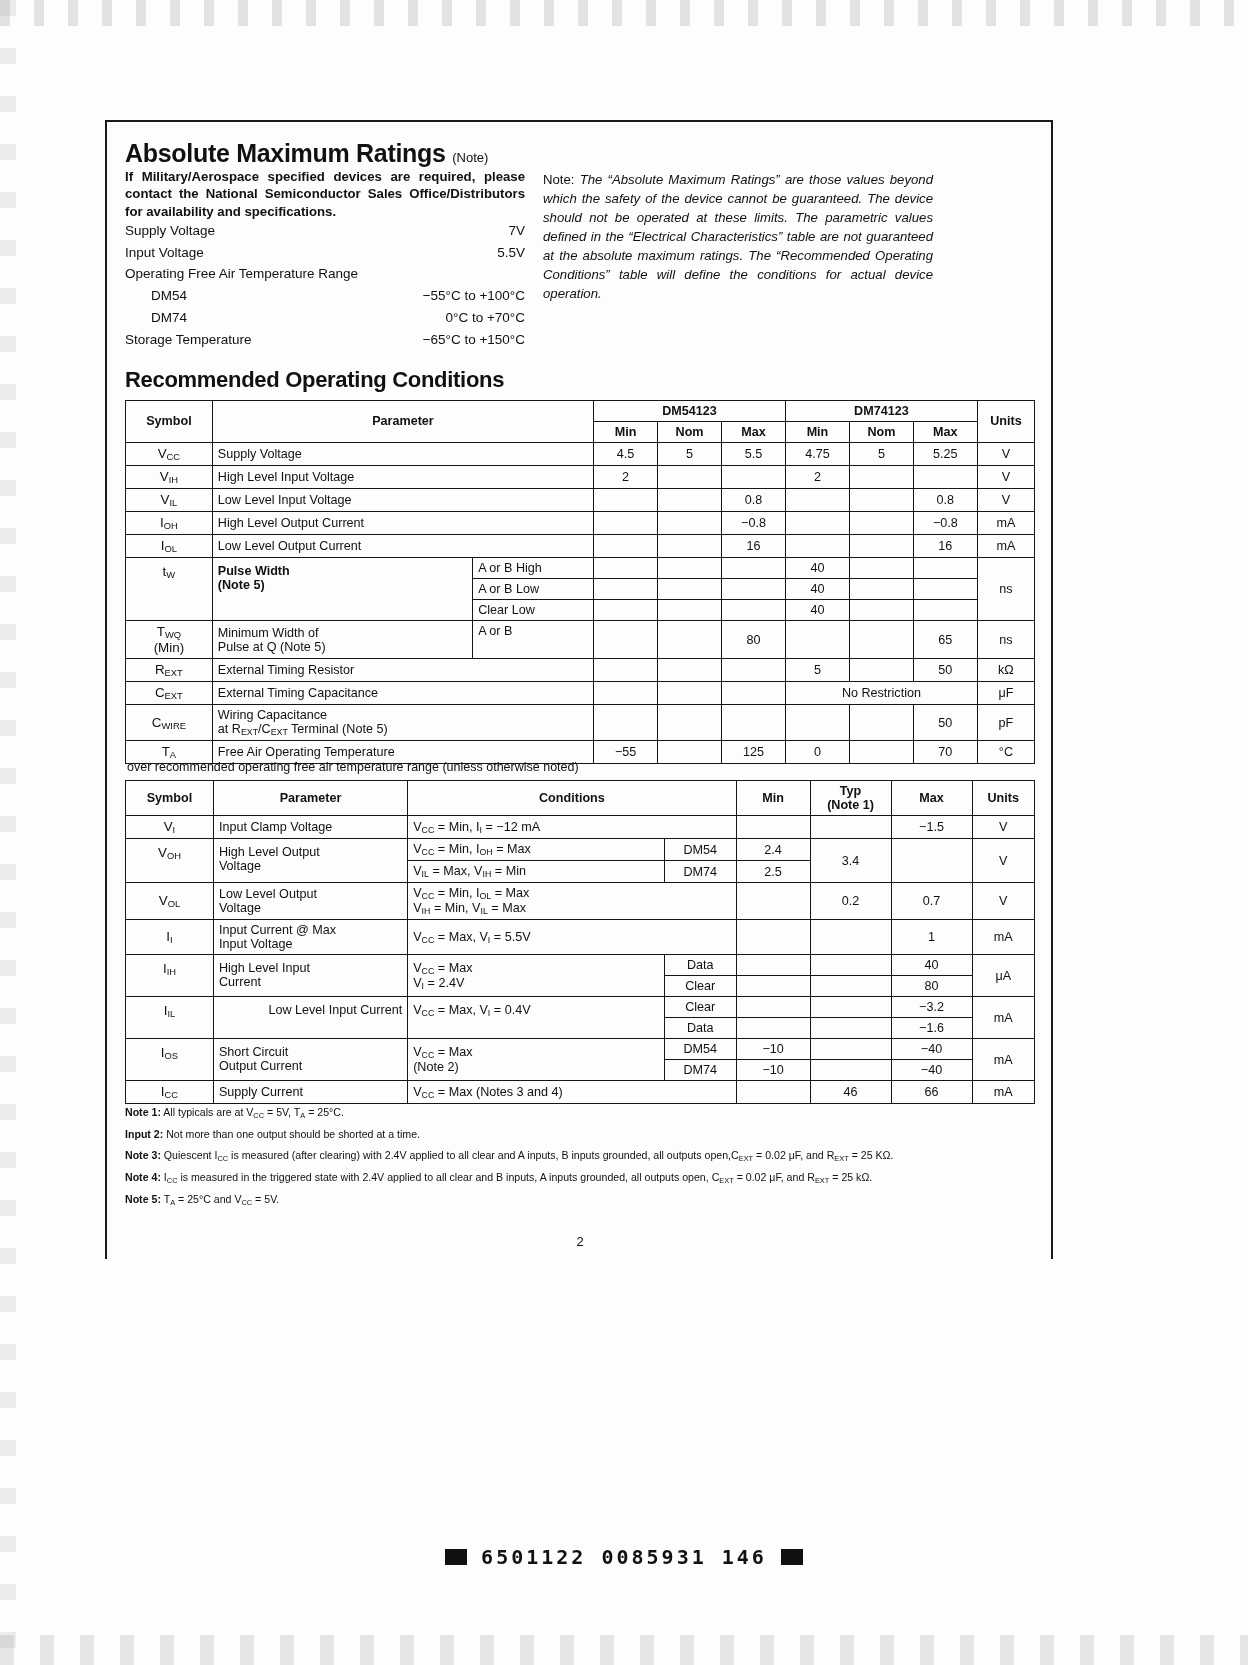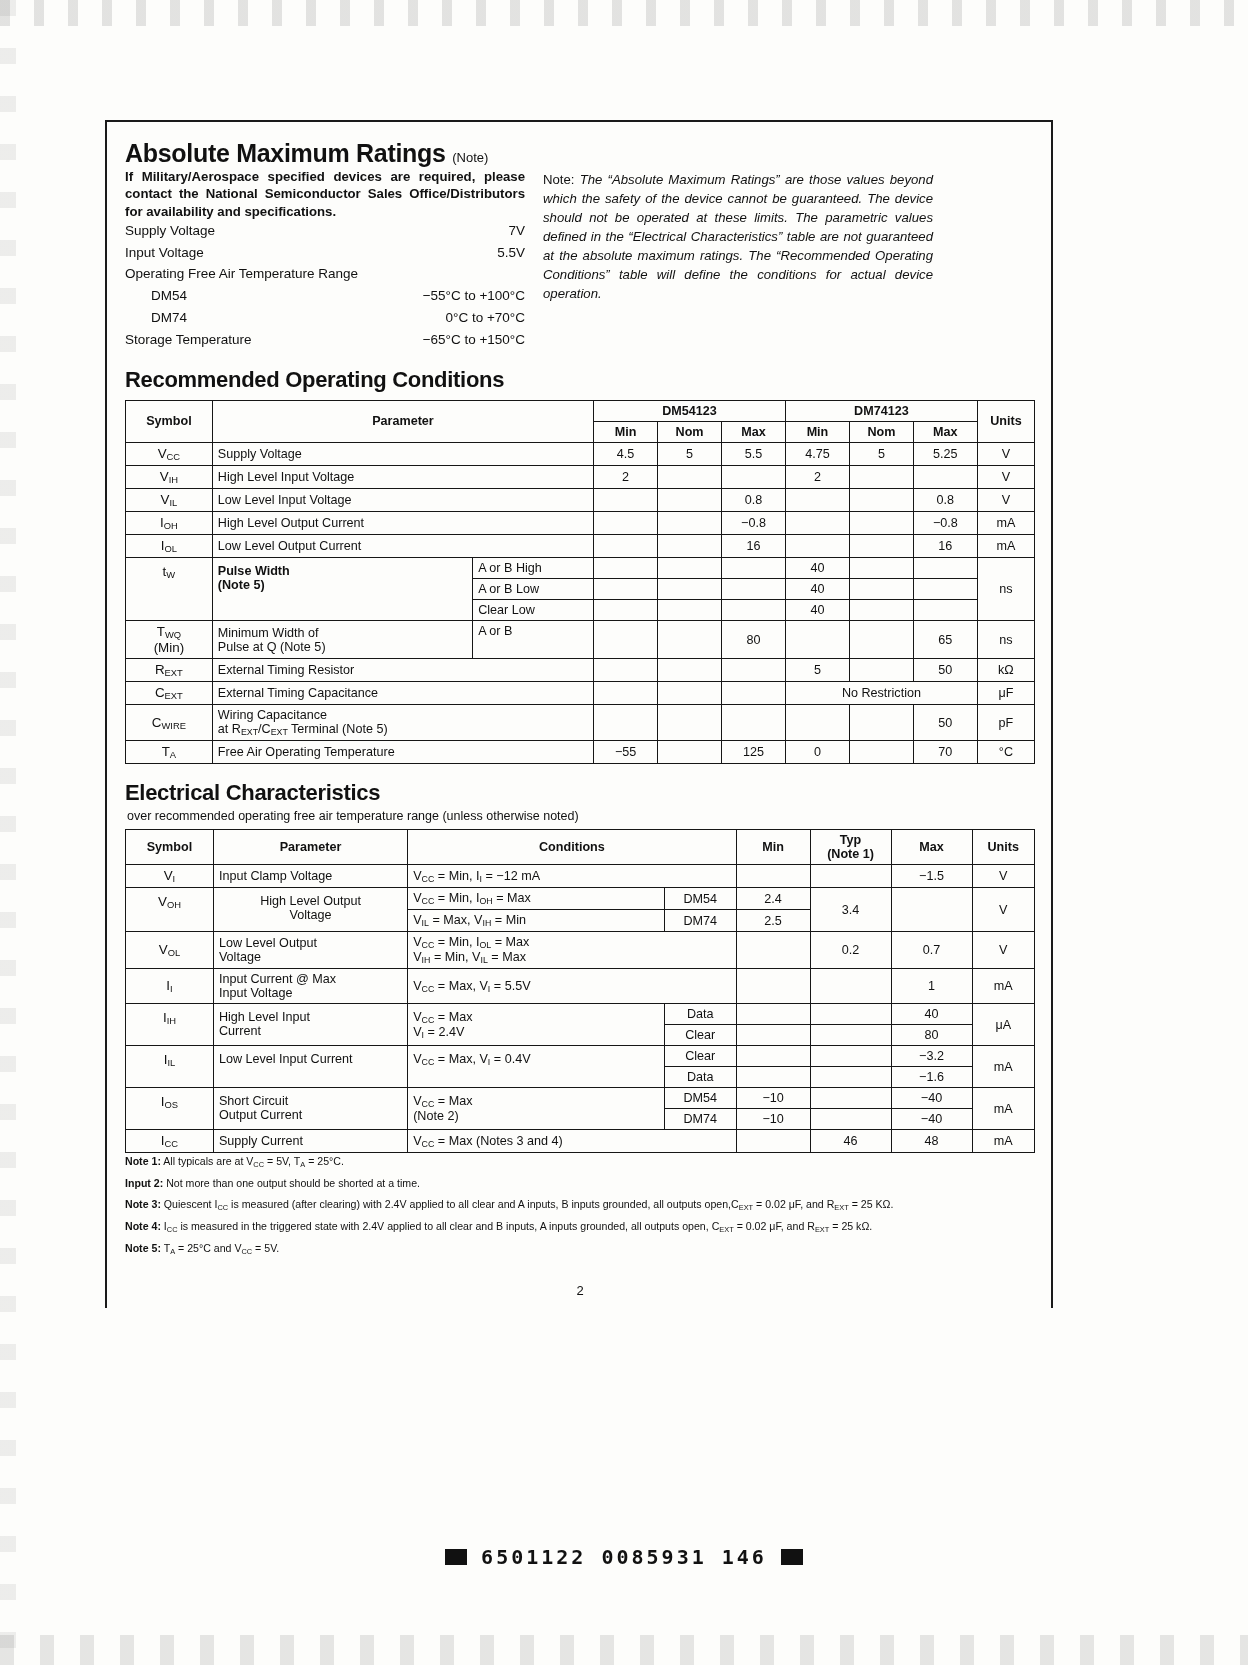--- a/index.html
+++ b/index.html
@@ -280,21 +280,20 @@
             <td class="ctr"></td>
             <td class="ctr">125</td>
             <td class="ctr">0</td>
             <td class="ctr"></td>
             <td class="ctr">70</td>
             <td class="ctr">°C</td>
           </tr>
         </tbody>
     </table>
 
-    <h2 class="sect">Electrical Characteristics</h2>
     <div class="sub-line">over recommended operating free air temperature range (unless otherwise noted)</div>
     <table class="dt">
       <colgroup>
         <col style="width:76px">
           <col style="width:168px">
           <col style="width:222px">
         <col style="width:62px">
           <col style="width:64px">
           <col style="width:70px">
         <col style="width:70px">
@@ -319,21 +318,21 @@
             <td class="ctr sym">V<sub>I</sub></td>
             <td class="lft">Input Clamp Voltage</td>
             <td class="lft" colspan="2">V<sub>CC</sub> = Min, I<sub>I</sub> = −12 mA</td>
             <td class="ctr"></td>
             <td class="ctr"></td>
             <td class="ctr">−1.5</td>
             <td class="ctr">V</td>
           </tr>
           <tr>
             <td class="ctr sym" rowspan="2" style="vertical-align:top;padding-top:6px;">V<sub>OH</sub></td>
-            <td class="lft" rowspan="2" style="vertical-align:top;padding-top:6px;text-align:center;">High Level Output<br>Voltage</td>
+            <td class="lft" rowspan="2" style="vertical-align:top;padding-top:6px;">High Level Output<br>Voltage</td>
             <td class="lft">V<sub>CC</sub> = Min, I<sub>OH</sub> = Max</td>
             <td class="ctr">DM54</td>
             <td class="ctr">2.4</td>
             <td class="ctr" rowspan="2">3.4</td>
             <td class="ctr" rowspan="2"></td>
             <td class="ctr" rowspan="2">V</td>
           </tr>
           <tr>
             <td class="lft">V<sub>IL</sub> = Max, V<sub>IH</sub> = Min</td>
             <td class="ctr">DM74</td>
@@ -368,21 +367,21 @@
             <td class="ctr" rowspan="2">μA</td>
           </tr>
           <tr>
             <td class="ctr">Clear</td>
             <td class="ctr"></td>
             <td class="ctr"></td>
             <td class="ctr">80</td>
           </tr>
           <tr>
             <td class="ctr sym" rowspan="2" style="vertical-align:top;padding-top:6px;">I<sub>IL</sub></td>
-            <td class="lft" rowspan="2" style="vertical-align:top;padding-top:6px;">Low Level Input Current</td>
+            <td class="lft" rowspan="2" style="vertical-align:top;padding-top:6px;text-align:right;">Low Level Input Current</td>
             <td class="lft" rowspan="2" style="vertical-align:top;padding-top:6px;">V<sub>CC</sub> = Max, V<sub>I</sub> = 0.4V</td>
             <td class="ctr">Clear</td>
             <td class="ctr"></td>
             <td class="ctr"></td>
             <td class="ctr">−3.2</td>
             <td class="ctr" rowspan="2">mA</td>
           </tr>
           <tr>
             <td class="ctr">Data</td>
             <td class="ctr"></td>
@@ -404,21 +403,21 @@
             <td class="ctr">−10</td>
             <td class="ctr"></td>
             <td class="ctr">−40</td>
           </tr>
           <tr>
             <td class="ctr sym">I<sub>CC</sub></td>
             <td class="lft">Supply Current</td>
             <td class="lft" colspan="2">V<sub>CC</sub> = Max (Notes 3 and 4)</td>
             <td class="ctr"></td>
             <td class="ctr">46</td>
-            <td class="ctr">48</td>
+            <td class="ctr">66</td>
             <td class="ctr">mA</td>
           </tr>
         </tbody>
     </table>
 
     <div class="notes" id="notes-block">
         <p><b>Note 1:</b><span> All typicals are at V<sub>CC</sub> = 5V, T<sub>A</sub> = 25°C.</span></p>
         <p><b>Input 2:</b><span> Not more than one output should be shorted at a time.</span></p>
         <p><b>Note 3:</b><span> Quiescent I<sub>CC</sub> is measured (after clearing) with 2.4V applied to all clear and A inputs, B inputs grounded, all outputs open,C<sub>EXT</sub> = 0.02 μF, and R<sub>EXT</sub> = 25 KΩ.</span></p>
         <p><b>Note 4:</b><span> I<sub>CC</sub> is measured in the triggered state with 2.4V applied to all clear and B inputs, A inputs grounded, all outputs open, C<sub>EXT</sub> = 0.02 μF, and R<sub>EXT</sub> = 25 kΩ.</span></p>

